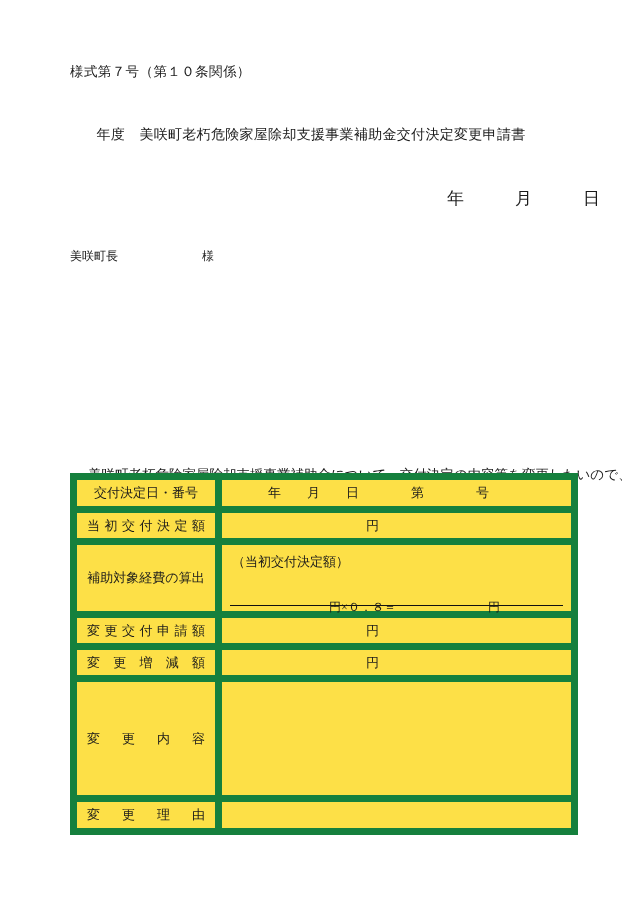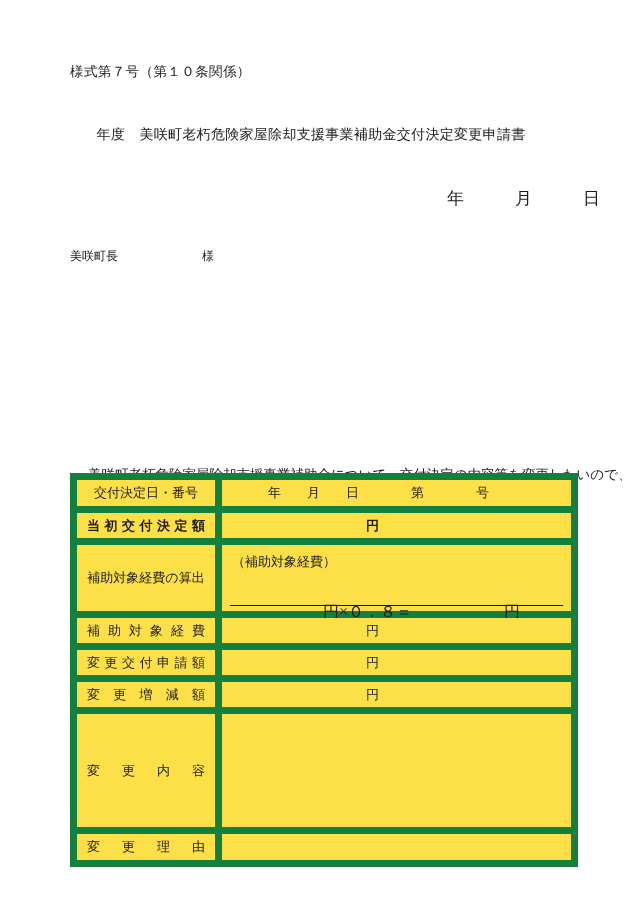--- a/index.html
+++ b/index.html
@@ -124,21 +124,21 @@
   .label-inner.nospread {
     text-align: center;
     text-align-last: center;
   }
   .form-table td.value {
     padding: 0 8px;
     position: relative;
   }
 
   .r-decision   { height: 33px; }
-  .r-initial    { height: 32px; font-weight: bold; }
+  .r-initial    { height: 32px; }
   .r-calc       { height: 66px; }
   .r-target     { height: 32px; }
   .r-apply      { height: 32px; }
   .r-delta      { height: 32px; }
   .r-content    { height: 120px; margin-top: 36px; }
   .r-reason     { height: 33px; }
 
   .val-date {
     display: block;
     white-space: pre;
@@ -166,21 +166,21 @@
     white-space: pre;
     font-size: 13px;
   }
   .calc-formula {
     position: absolute;
     left: 0;
     right: 0;
     top: 39px;
     height: 22px;
     white-space: pre;
-    font-size: 16px;
+    font-size: 12px;
     text-align: center;
     padding-right: 6px;
     box-sizing: border-box;
     border-bottom: 1.5px solid #111111;
   }
   .calc-formula .gap { display: inline-block; width: 92px; }
 
   .empty-cell { }
 </style>
 </head>
@@ -221,36 +221,28 @@
           <span class="val-yen">円</span>
         </td>
       </tr>
 
       <tr class="r-calc">
         <td class="label">
           <span class="label-inner nospread">補助対象経費の算出</span>
         </td>
         <td class="value calc-cell">
           <div class="calc-inner">
-            <span class="calc-head">（補助対象経費）</span>
+            <span class="calc-head">（当初交付決定額）</span>
             <div class="calc-formula">
               <span>円×０．８＝</span><span class="gap"></span><span>円</span>
             </div>
           </div>
         </td>
       </tr>
 
-      <tr class="r-target">
-        <td class="label">
-          <span class="label-inner">補助対象経費</span>
-        </td>
-        <td class="value">
-          <span class="val-yen">円</span>
-        </td>
-      </tr>
 
       <tr class="r-apply">
         <td class="label">
           <span class="label-inner">変更交付申請額</span>
         </td>
         <td class="value">
           <span class="val-yen">円</span>
         </td>
       </tr>
 

